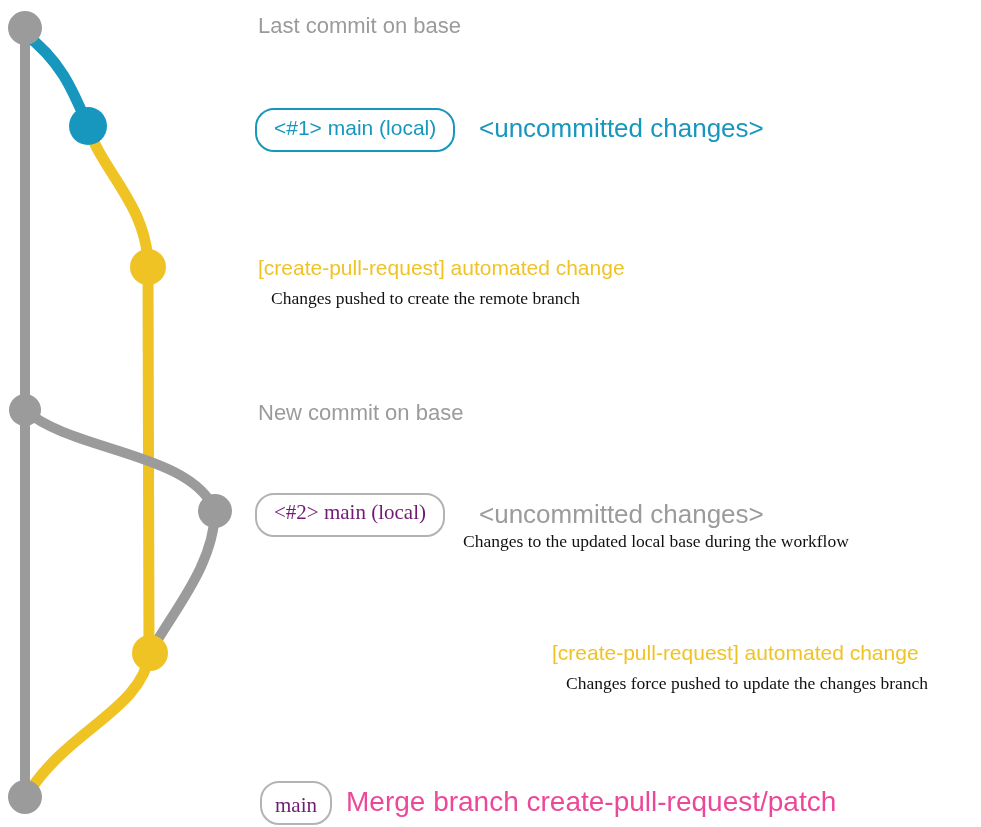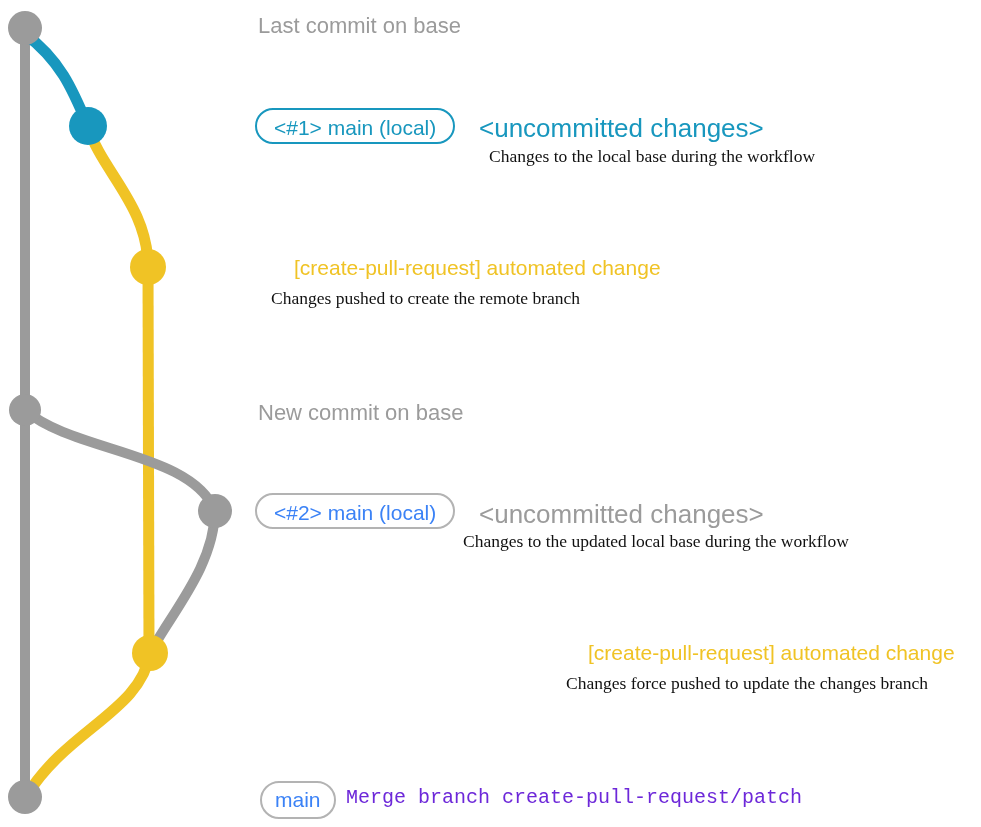--- a/index.html
+++ b/index.html
@@ -17,35 +17,35 @@
 
   .hdr  { font-size: 22px; color: #9B9B9B; }
 
   .badge {
     position: absolute;
     white-space: nowrap;
     font-size: 21px;
     line-height: 21px;
     border: 2px solid;
     border-radius: 19px;
-    padding: 7px 17px 4px 17px;
+    padding: 7px 17px 12px 17px;
     background: #ffffff;
   }
   .badge.teal   { color: #1897BE; border-color: #1897BE; }
-  .badge.grayb  { color: #3b82f6; border-color: #B3B3B3; }
+  .badge.grayb  { color: #701a75; border-color: #B3B3B3; font-family: Liberation Serif, serif; }
   .badge.yellow { color: #F0C325; border-color: #F0C325; }
-  .badge.small  { padding: 6px 13px 7px 13px; }
+  .badge.small  { padding: 12px 13px 7px 13px; }
 
   .status { font-size: 26px; }
   .status.teal { color: #1897BE; }
   .status.gray { color: #9B9B9B; }
 
   .msg { font-size: 21px; }
-  .msg.yellow { color: #F0C325; margin-left: 36px; }
-  .msg.gray   { color: #6d28d9; font-size: 20px; font-family: Liberation Mono, monospace; }
+  .msg.yellow { color: #F0C325; }
+  .msg.gray   { color: #ec4899; font-size: 28px; }
 
   .desc {
     font-family: "Liberation Serif", serif;
     font-size: 17.5px;
     color: #111111;
   }
 </style>
 </head>
 <body>
 
@@ -70,21 +70,20 @@
     <circle cx="25" cy="410" r="16" fill="#9B9B9B"></circle>
     <circle cx="215" cy="511" r="17" fill="#9B9B9B"></circle>
     <circle cx="150" cy="653" r="18" fill="#F0C325"></circle>
     <circle cx="25" cy="797" r="17" fill="#9B9B9B"></circle>
   </svg>
 
   <div class="lbl hdr" style="left:258px; top:13px">Last commit on base</div>
 
   <div class="badge teal" style="left:255px; top:108px">&lt;#1&gt; main (local)</div>
   <div class="lbl status teal" style="left:479px; top:113px">&lt;uncommitted changes&gt;</div>
-  <div class="lbl desc" style="left:489px; top:146px">Changes to the local base during the workflow</div>
 
   <div class="lbl msg yellow" style="left:258px; top:256px">[create-pull-request] automated change</div>
   <div class="lbl hdr" style="left:258px; top:400px">New commit on base</div>
 
   <div class="lbl desc" style="left:271px; top:288px">Changes pushed to create the remote branch</div>
 
   <div class="badge grayb" style="left:255px; top:493px">&lt;#2&gt; main (local)</div>
   <div class="lbl status gray" style="left:479px; top:499px">&lt;uncommitted changes&gt;</div>
   <div class="lbl desc" style="left:463px; top:531px">Changes to the updated local base during the workflow</div>
 

